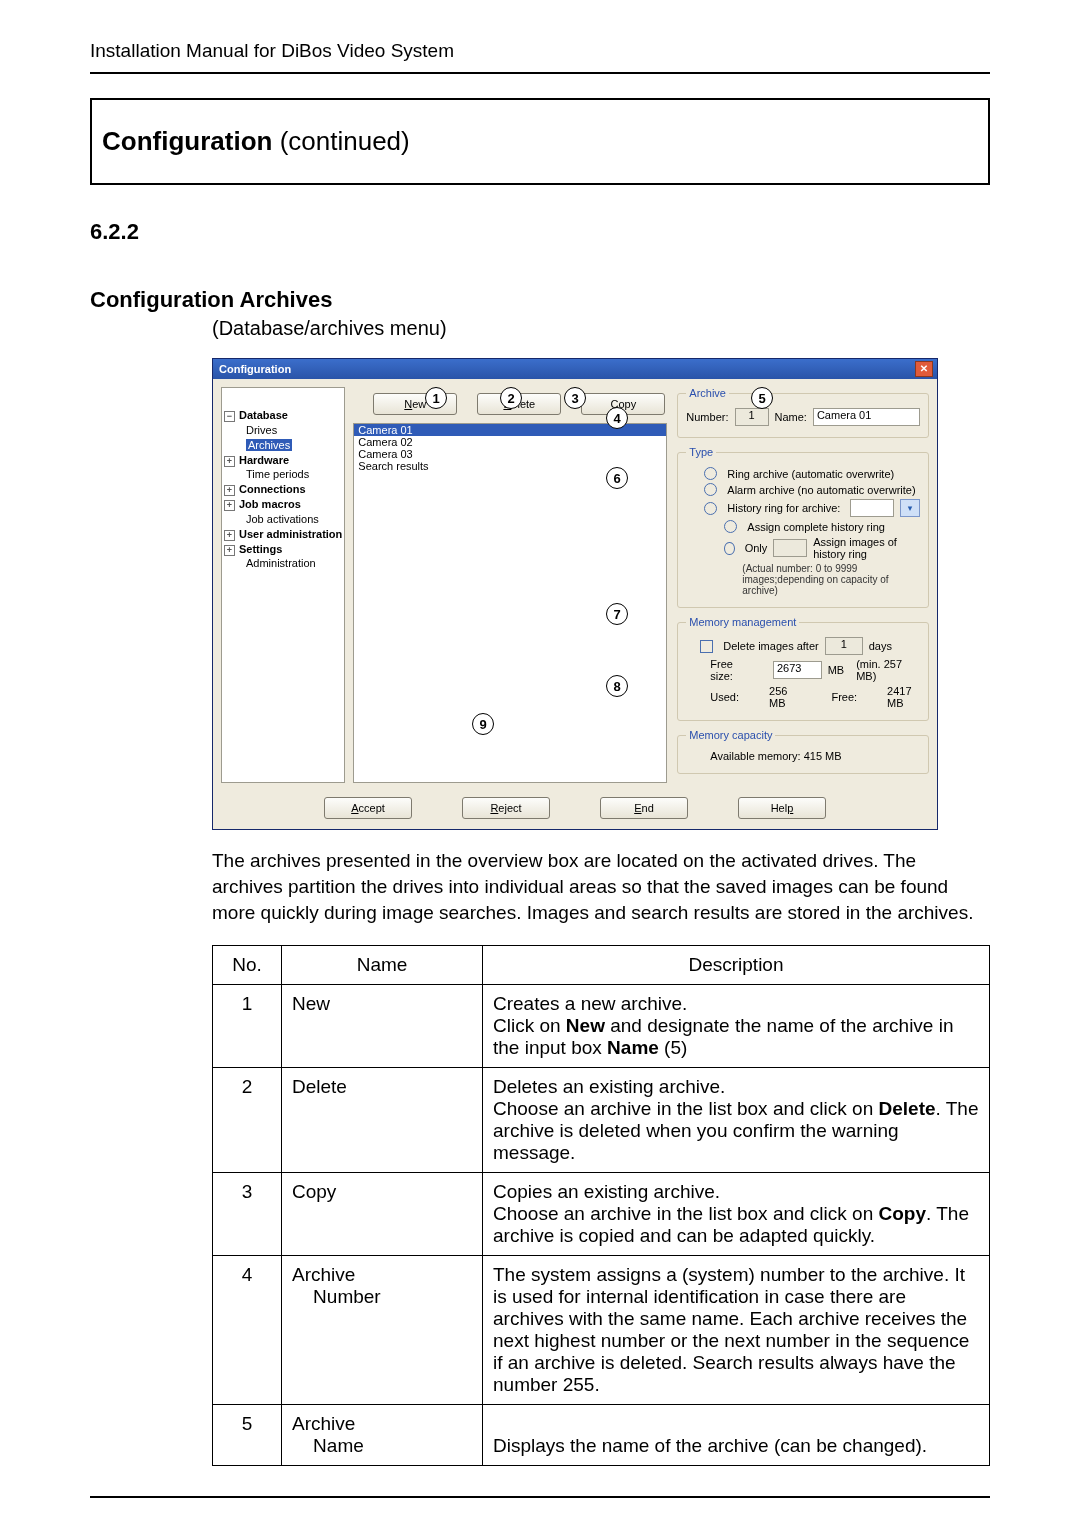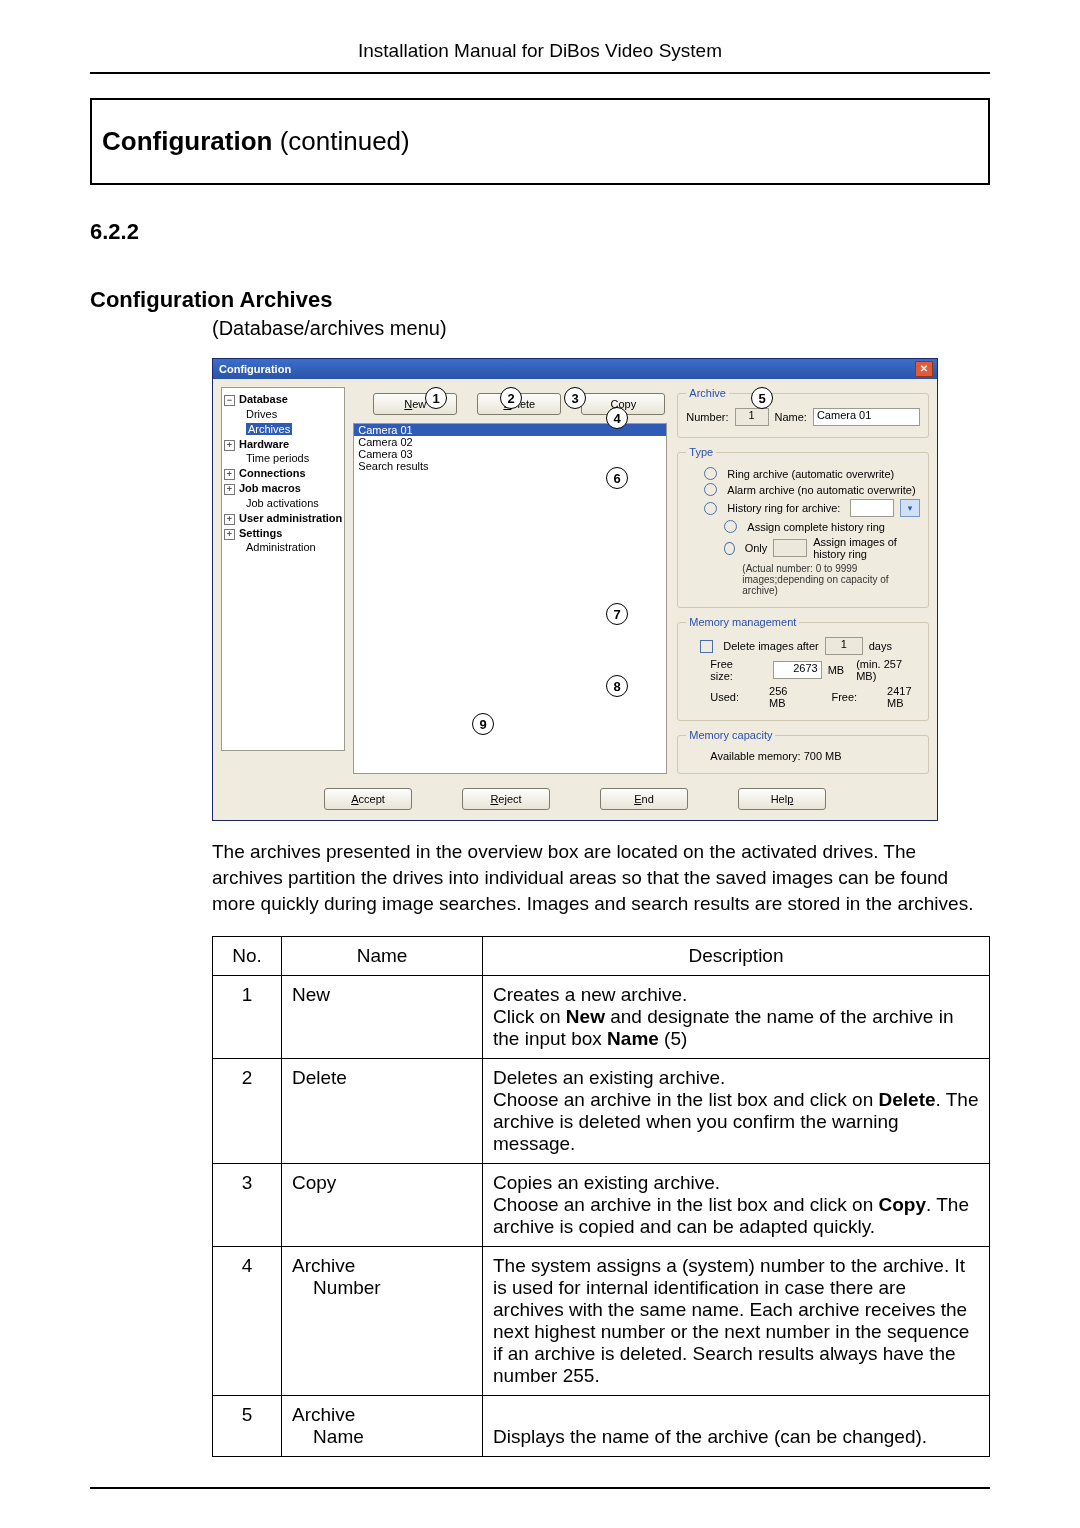--- a/index.html
+++ b/index.html
@@ -10,41 +10,41 @@
     --xp-cream:#efebde;
     --xp-border:#9d9b8f;
     --xp-group:#d0c8b0;
     --xp-head:#7a98c4;
     --xp-sel:#2f5bb7;
   }
   html,body{margin:0;padding:0;background:#fff;}
   body{width:var(--page-w);font-family:Helvetica,Arial,sans-serif;color:var(--ink);}
 
   .page{padding:40px 90px 30px 90px;box-sizing:border-box;}
-  .running-head{text-align:center;font-size:19px;margin-bottom:10px;}
+  .running-head{text-align:left;font-size:19px;margin-bottom:10px;}
   .rule{height:2px;background:#000;margin:4px 0 24px 0;}
 
   .chapter-box{border:2px solid #000;padding:26px 10px;text-align:left;font-size:26px;margin-bottom:34px;}
   .chapter-box b{font-weight:700;}
 
   .section-row{display:flex;gap:42px;margin-bottom:4px;flex-direction:column;}
   .sec-num{font-size:22px;font-weight:700;width:80px;}
   .sec-title{font-size:22px;font-weight:700;}
   .sec-sub{margin-left:122px;font-size:20px;margin-bottom:18px;}
 
   .indent-col{margin-left:122px;}
 
   
   .xp-window{width:724px;border:1px solid #16286a;background:var(--xp-cream);font-family:Tahoma,Arial,sans-serif;font-size:11px;position:relative;}
   .xp-titlebar{height:20px;background:linear-gradient(#3b6ecb,#2a54a8);color:#fff;display:flex;align-items:center;justify-content:space-between;padding:0 4px 0 6px;font-weight:700;}
   .xp-close{width:16px;height:14px;background:#e15b3a;border:1px solid #8b3820;color:#fff;display:flex;align-items:center;justify-content:center;font-size:10px;line-height:1;}
 
   .xp-body{display:flex;padding:8px;gap:8px;}
 
-  .tree{width:154px;border:1px solid #9d9b8f;background:#fff;height:354px;padding:4px 2px;line-height:1.35;}
+  .tree{width:154px;border:1px solid #9d9b8f;background:#fff;height:354px;padding:20px 2px;line-height:1.35;}
   .tree .node{white-space:nowrap;}
   .tree .lvl1{padding-left:0;font-weight:700;}
   .tree .lvl2{padding-left:22px;}
   .tree .sq{display:inline-block;width:9px;height:9px;border:1px solid #777;margin-right:4px;font-size:9px;line-height:8px;text-align:center;color:#555;}
   .tree .sel{background:var(--xp-sel);color:#fff;padding:0 2px;}
 
   .mid{flex:1;display:flex;flex-direction:column;gap:6px;position:relative;}
 
   .btn-row{display:flex;gap:20px;padding:6px 4px 2px 20px;}
   .xp-btn{min-width:66px;height:20px;border:1px solid #7e7a6e;background:linear-gradient(#fdfdfb,#e8e4d6);border-radius:3px;display:flex;align-items:center;justify-content:center;padding:0 8px;}
@@ -194,35 +194,35 @@
           <fieldset class="xp">
             <legend>Memory management</legend>
             <div class="row" style="margin-left:14px">
               <span class="chk"></span>
               <span>Delete images after</span>
               <span class="inp ro" style="width:30px;text-align:center">1</span>
               <span>days</span>
             </div>
             <div class="row" style="margin-left:24px">
               <span>Free size:</span>
-              <span class="inp" style="width:44px;text-align:right;margin-left:12px">2673</span>
+              <span class="inp" style="width:44px;text-align:left;margin-left:12px">2673</span>
               <span>MB</span>
               <span style="margin-left:6px">(min. 257  MB)</span>
             </div>
             <div class="row" style="margin-left:24px">
               <span>Used:</span>
               <span style="margin-left:24px">256  MB</span>
               <span style="margin-left:28px">Free:</span>
               <span style="margin-left:24px">2417 MB</span>
             </div>
           </fieldset>
 
           <fieldset class="xp">
             <legend>Memory capacity</legend>
-            <div class="row" style="margin-left:24px">Available memory:  700 MB</div>
+            <div class="row" style="margin-left:24px">Available memory:  415 MB</div>
           </fieldset>
         </div>
       </div>
 
       <div class="footer-btns">
         <div class="xp-btn"><span class="u">A</span>ccept</div>
         <div class="xp-btn"><span class="u">R</span>eject</div>
         <div class="xp-btn"><span class="u">E</span>nd</div>
         <div class="xp-btn">Hel<span class="u">p</span></div>
       </div>

